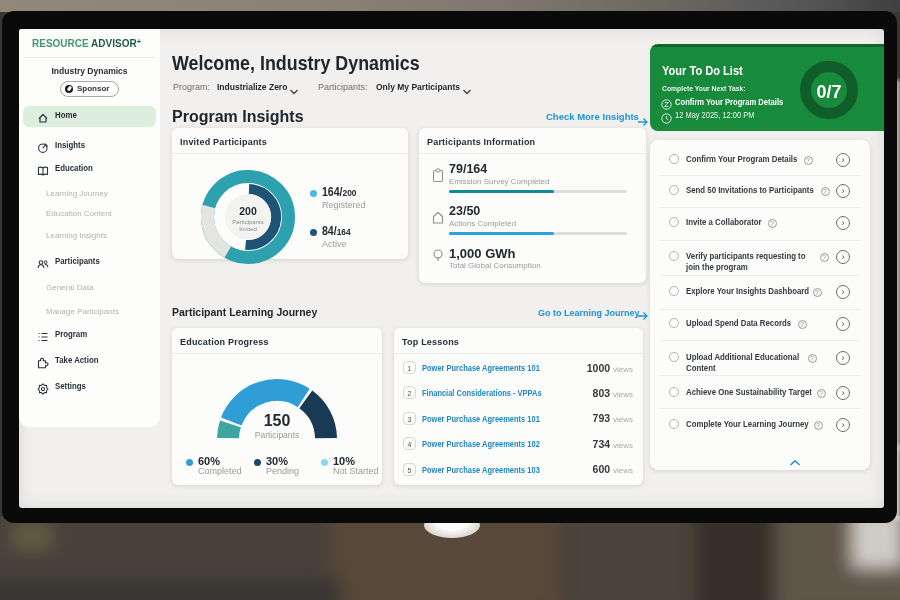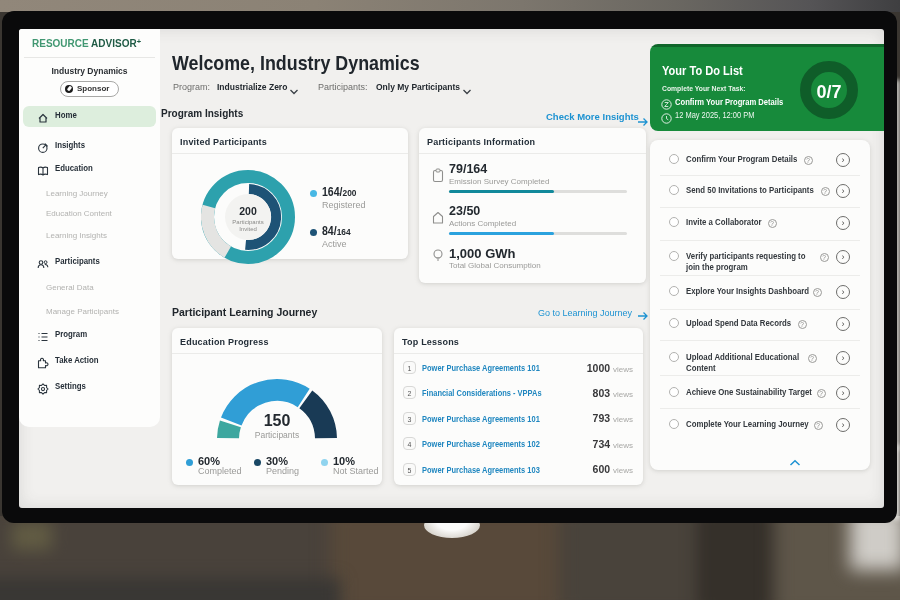--- a/index.html
+++ b/index.html
@@ -91,21 +91,21 @@
   <div class="abs" style="left:154px;top:53px;font-size:9px;color:#6e6e6c;">Program:</div>
   <div class="abs" style="left:198px;top:53px;font-size:8.5px;font-weight:bold;color:#23292f;">Industrialize Zero</div>
   <div class="abs" style="left:299px;top:53px;font-size:9px;color:#6e6e6c;">Participants:</div>
   <div class="abs" style="left:357px;top:53px;font-size:8.5px;font-weight:bold;color:#23292f;">Only My Participants</div>
   <div class="abs" style="left:270px;top:53px;"><svg width="10" height="8">
         <path d="M1.5 2 L5 5.5 L8.5 2" fill="none" stroke="#3a4046" stroke-width="1.3"></path>
       </svg></div>
   <div class="abs" style="left:443px;top:53px;"><svg width="10" height="8">
         <path d="M1.5 2 L5 5.5 L8.5 2" fill="none" stroke="#3a4046" stroke-width="1.3"></path>
       </svg></div>
-  <div class="abs" style="left:142px;top:79px;font-size:10px;font-weight:bold;color:#20262c;">Program Insights</div>
+  <div class="abs" style="left:153px;top:79px;font-size:16px;font-weight:bold;color:#20262c;">Program Insights</div>
   <div class="abs" style="left:527px;top:82px;font-size:9.5px;font-weight:bold;color:#1a93d4;">Check More Insights</div>
   <div class="abs" style="left:618px;top:84px;"><svg width="12" height="10">
         <path d="M1 5 H10 M6.5 1.5 L10 5 L6.5 8.5" fill="none" stroke="#1a93d4" stroke-width="1.3"></path>
       </svg></div>
 
   <div class="card" style="left:153px;top:99px;width:236px;height:131px;">
     <div class="hdr">Invited Participants</div>
     <div class="divl"></div>
     <div id="donut1" class="abs" style="left:29px;top:42px;"><svg width="94" height="94">
           <circle cx="47" cy="47" r="40.5" fill="none" stroke="#2aa2ae" stroke-width="13"></circle>
@@ -146,21 +146,21 @@
           <path d="M2.5 6.5 L7 2.5 L11.5 6.5 V13 H2.5 Z" fill="none" stroke="#8f8f8d" stroke-width="1.1" stroke-linejoin="round"></path>
         </svg>
  <svg class="abs" style="left:12px;top:120px;" width="14" height="17">
           <circle cx="7" cy="6" r="4" fill="none" stroke="#8f8f8d" stroke-width="1.1"></circle>
           <path d="M5.5 10 H8.5 M6 12 H8" stroke="#8f8f8d" stroke-width="1" fill="none"></path>
         </svg>
       </div>
   </div>
 
   <div class="abs" style="left:153px;top:277px;font-size:10.5px;font-weight:bold;color:#20262c;">Participant Learning Journey</div>
-  <div class="abs" style="left:519px;top:279px;font-size:9px;font-weight:normal;color:#1a93d4;">Go to Learning Journey</div>
+  <div class="abs" style="left:519px;top:279px;font-size:9px;font-weight:bold;color:#1a93d4;">Go to Learning Journey</div>
   <div class="abs" style="left:618px;top:278px;"><svg width="12" height="10">
         <path d="M1 5 H10 M6.5 1.5 L10 5 L6.5 8.5" fill="none" stroke="#1a93d4" stroke-width="1.3"></path>
       </svg></div>
 
   <div class="card" style="left:153px;top:299px;width:210px;height:157px;">
     <div class="hdr">Education Progress</div>
     <div class="divl"></div>
     <div id="gauge" class="abs" style="left:45px;top:50px;"><svg width="120" height="62">
           <path d="M 11.01 60.14 A 49 49 0 0 1 13.40 45.86" fill="none" stroke="#3aa89f" stroke-width="22" stroke-linecap="butt"></path>
           <path d="M 14.25 43.44 A 49 49 0 0 1 86.69 19.91" fill="none" stroke="#2d9fd8" stroke-width="22" stroke-linecap="butt"></path>

